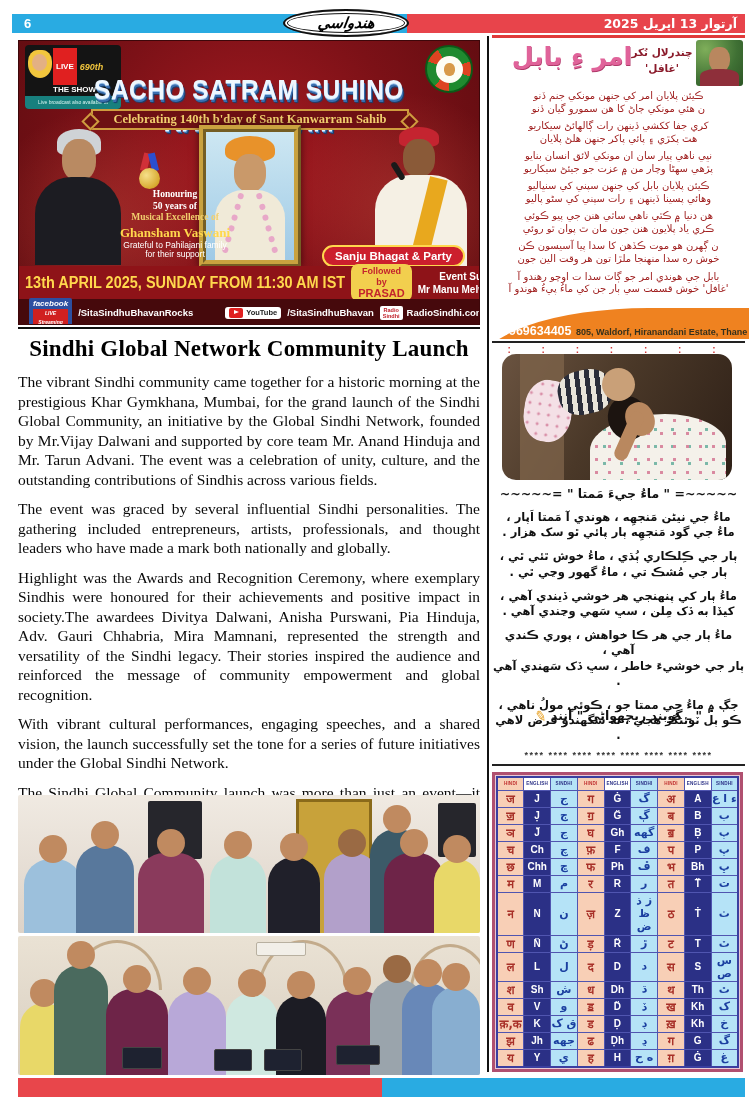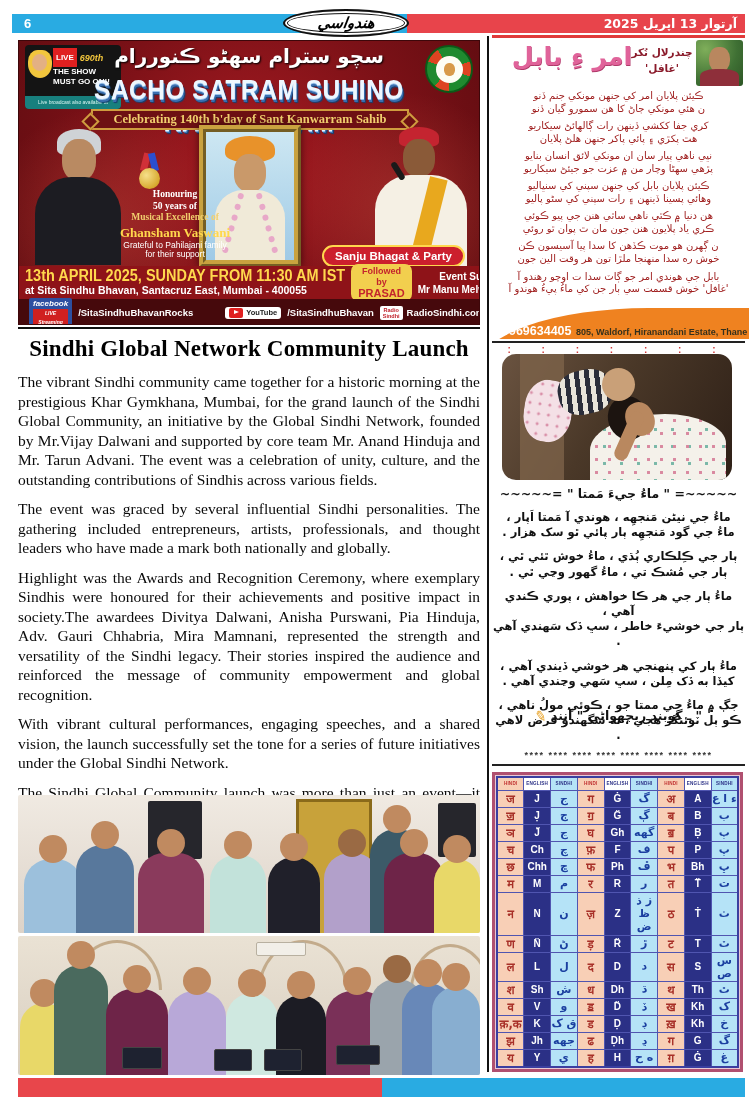--- a/index.html
+++ b/index.html
@@ -41,21 +41,21 @@
           background:#6d1013;border:2px solid #cf9c3f;transform:rotate(45deg)}
   .ribbon::before{left:-9px}.ribbon::after{right:-9px}
 
   
   .live-badge{position:absolute;left:6px;top:4px;width:96px;height:64px;background:#141414;
               border-radius:4px;padding:3px 3px 0 28px}
   .live-blob{position:absolute;left:3px;top:5px;width:24px;height:28px;background:#f2c63d;
              border-radius:45% 45% 55% 55%}
   .live-face{position:absolute;left:7px;top:9px;width:15px;height:17px;background:#e3b083;border-radius:50%}
   .live-row{display:flex;align-items:center;gap:3px}
-  .live-tag{background:#e02020;color:#fff;font-size:8px;font-weight:bold;padding:4px 3px;line-height:11px}
+  .live-tag{background:#e02020;color:#fff;font-size:8px;font-weight:bold;padding:13px 3px;line-height:11px}
   .live-ep{color:#f2c63d;font-size:9px;font-weight:bold;font-style:italic}
   .live-l1,.live-l2{color:#fff;font-weight:bold;font-size:8px;line-height:9.5px}
   .live-strip{position:absolute;left:0;right:0;bottom:0;height:13px;background:#18807e;
               color:#d8f5f2;font-size:5px;text-align:center;line-height:13px;border-radius:0 0 4px 4px}
 
   
   .round-logo{position:absolute;right:6px;top:4px;width:48px;height:48px;border-radius:50%;
       background:conic-gradient(#1f8a2f 0 70deg,#d42 70deg 110deg,#1f8a2f 110deg 180deg,#d42 180deg 220deg,#1f8a2f 220deg 290deg,#d42 290deg 330deg,#1f8a2f 330deg);
       border:2px solid #0c5a18;display:flex;align-items:center;justify-content:center}
   .round-logo-inner{width:27px;height:27px;border-radius:50%;background:#fdfdf4;
@@ -241,21 +241,20 @@
       </div>
       <div class="live-l1">THE SHOW</div>
       <div class="live-l2">MUST GO ON!!</div>
       <div class="live-strip">Live broadcast also available at</div>
     </div>
     <div class="round-logo">
       <div class="round-logo-inner">
         <div class="round-logo-core"></div>
       </div>
     </div>
-    <div class="poster-title-ar ar">سچو سترام سهڻو ڪنوررام</div>
     <div class="poster-title-en">SACHO SATRAM SUHINO KANWARRAM</div>
     <div class="ribbon">
       <span>Celebrating 140th b'day of Sant Kanwarram Sahib</span>
     </div>
 
     <div class="p-left">
       <div class="hair"></div>
       <div class="face"></div>
       <div class="body"></div>
     </div>
@@ -285,21 +284,20 @@
       <div class="hon-g">Musical Excellence of</div>
       <div class="hon-name">Ghansham Vaswani</div>
       <div class="hon-s">Grateful to Pahilajani family</div>
       <div class="hon-s">for their support</div>
     </div>
     <div class="sanju">Sanju Bhagat &amp; Party</div>
 
     <div class="dateband">
       <div class="db-left">
         <div class="db-date">13th APRIL 2025, SUNDAY FROM 11:30 AM IST</div>
-        <div class="db-venue">at Sita Sindhu Bhavan, Santacruz East, Mumbai - 400055</div>
       </div>
       <div class="prasad">
         <div class="f">Followed by</div>
         <div class="p">PRASAD</div>
       </div>
       <div class="db-right">
         <div class="db-sup1">Event Supported by</div>
         <div class="db-sup2">Mr Manu Melwani, Hongkong</div>
       </div>
     </div>
@@ -434,26 +432,26 @@
     <div class="poem2-couplets">
         <div class="couplet2">
           <div class="p2line">ماءُ جي نيڻن مَنجهِه ، هوندي آ مَمتا اَپار ،</div>
           <div class="p2line">ماءُ جي گود مَنجهِه ٻار پائي ٿو سک هزار .</div>
         </div>
         <div class="couplet2">
           <div class="p2line">ٻار جي ڪِلڪاري ٻُڌي ، ماءُ خوش ٿئي ٿي ،</div>
           <div class="p2line">ٻار جي مُشڪ تي ، ماءُ گهور وڃي ٿي .</div>
         </div>
         <div class="couplet2">
+          <div class="p2line">ماءُ ٻار کي پنهنجي هر خوشي ڏيندي آهي ،</div>
+          <div class="p2line">کيڏا به ڏک مِلن ، سڀ سَهي وڃندي آهي .</div>
+        </div>
+        <div class="couplet2">
           <div class="p2line">ماءُ ٻار جي هر ڪا خواهش ، پوري ڪندي آهي ،</div>
           <div class="p2line">ٻار جي خوشيءَ خاطر ، سڀ ڏک سَهندي آهي .</div>
-        </div>
-        <div class="couplet2">
-          <div class="p2line">ماءُ ٻار کي پنهنجي هر خوشي ڏيندي آهي ،</div>
-          <div class="p2line">کيڏا به ڏک مِلن ، سڀ سَهي وڃندي آهي .</div>
         </div>
         <div class="couplet2">
           <div class="p2line">جڳ ۾ ماءُ جي ممتا جو ، ڪوئي مولُ ناهي ،</div>
           <div class="p2line">ڪو ٻل ٽوئنگڙ هجي ، نه سگهندو قرض لاهي .</div>
         </div>
       </div>
     <div class="signature">
       <span class="pen-icon">✎</span>
       <span class="sig-txt">ـ گوبند ريجهواڻي " آنند "</span>
     </div>

